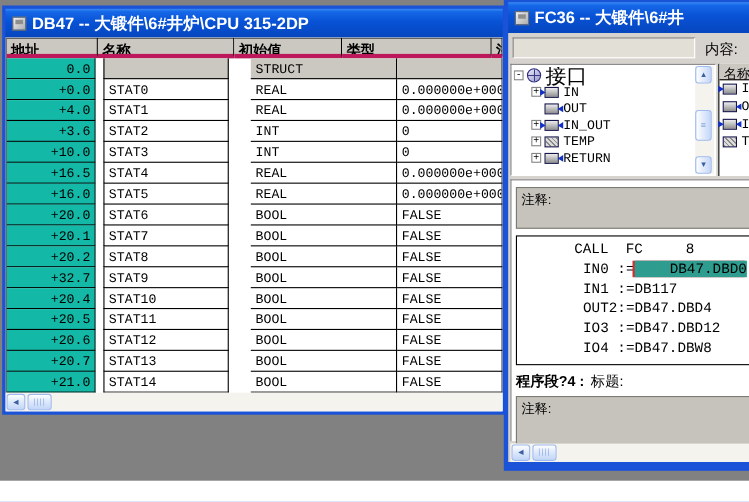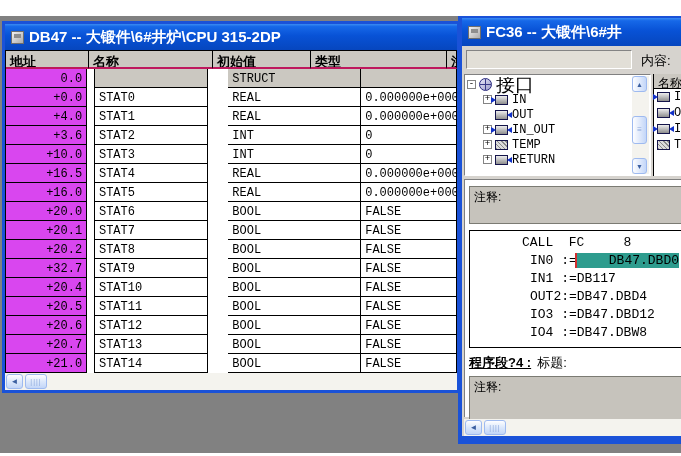--- a/index.html
+++ b/index.html
@@ -1,43 +1,43 @@
 <!DOCTYPE html>
 <html><head>
 <meta charset="utf-8">
 <style>
   * { margin:0; padding:0; box-sizing:border-box; }
   body { background:#FFFFFF; font-family:"Liberation Sans", sans-serif; }
   .screen { position:relative; width:681px; height:456px; overflow:hidden; background:#FFFFFF; }
-  .workspace { position:absolute; left:0; top:16px; width:681px; height:437px; background:#818181; }
+  .workspace { position:absolute; left:0; top:0; width:681px; height:437px; background:#818181; }
 
   
   .win { position:absolute; background:#1A52D8; }
   .titlebar { position:absolute; display:flex; align-items:center; gap:5px;
     background:linear-gradient(180deg,#3A8BF2 0%,#1668E8 10%,#0852D6 45%,#0646BE 100%);
     color:#FFFFFF; font-weight:bold; font-size:15px; padding-left:6px; overflow:hidden; white-space:nowrap; }
   .title-icon { width:13px; height:13px; flex:0 0 13px; background:linear-gradient(135deg,#F2F2F2,#ACACAC);
     border:1px solid #6E6E6E; position:relative; }
   .title-icon::after { content:""; position:absolute; left:2px; top:2px; right:2px; height:4px; background:#8E8E8E; }
   .client { position:absolute; background:#FFFFFF; overflow:hidden; }
 
   
   .win-db { left:2px; top:5px; width:458px; height:372px; }
   .win-db .titlebar { left:3px; top:3px; right:3px; height:26px; }
   .win-db .client { left:3px; top:29px; right:3px; bottom:3px; }
 
   .dbtable { position:absolute; left:0; top:0; right:0; bottom:17px; border-left:1px solid #000; overflow:hidden; }
   .tbl-header { display:flex; height:19px; font-size:13px; font-weight:bold; }
-  .tbl-header .h { background:#CBC8C1; border-right:1px solid #000; border-bottom:2px solid #be185d; border-top:1px solid #000;
+  .tbl-header .h { background:#CBC8C1; border-right:1px solid #000; border-bottom:4px solid #be185d; border-top:1px solid #000;
     padding:2px 0 0 4px; overflow:hidden; white-space:nowrap; }
   .h.addr-h { width:83px; } .h.name-h { width:124px; } .h.type-h { width:136px; } .h.init-h { width:98px; } .h.cmt-h { flex:1; }
 
   .trow { display:flex; height:19px; font-family:"Liberation Mono","DejaVu Sans Mono",monospace; font-size:12px; }
   .trow .c { border-bottom:1px solid #000; padding-top:3px; overflow:hidden; white-space:nowrap; }
-  .c.addr { width:83px; background:#d946ef; border-right:1px solid #000; text-align:right; padding-right:4px; }
+  .c.addr { width:83px; background:#14b8a6; border-right:1px solid #000; text-align:right; padding-right:4px; }
   .c.gap  { width:7px; border-bottom:none; background:#FFFFFF; }
   .c.name { width:117px; border-left:1px solid #000; border-right:1px solid #000; padding-left:4px; }
   .c.type { width:136px; border-right:1px solid #000; padding-left:4px;margin-left:20px; }
   .c.init { width:98px;  border-right:1px solid #000; padding-left:4px; }
   .c.cmt  { flex:1; }
   .trow.struct .c.name, .trow.struct .c.type, .trow.struct .c.init, .trow.struct .c.cmt { background:#CBC8C1; }
 
   
   .hscroll { position:absolute; left:0; right:0; bottom:0; height:17px; background:#F4F3EE; display:flex; align-items:center; }
   .sbtn, .sthumb { height:15px; margin:1px; border:1px solid #9EBAF0; border-radius:3px;
@@ -100,21 +100,21 @@
     font-size:12px; color:#000; padding:2px 0 0 4px; }
   .cbox.c1 { top:6px; height:38px; }
   .cbox.c2 { top:196px; height:44px; }
   .codebox { position:absolute; left:4px; top:50px; width:350px; height:118px; border:1px solid #000;
     font-family:"Liberation Mono","DejaVu Sans Mono",monospace; font-size:13px; padding-top:4px; }
   .code-line { height:18px; white-space:pre; }
   .code-line.call { padding-left:52px; }
   .code-line.param { padding-left:60px; }
   .pval.selected { background:#2E9C8E; box-shadow:-2px 0 0 #D03030;padding-left:32px; }
   .netlabel { position:absolute; left:4px; top:174px; font-size:13px; white-space:nowrap; }
-  .netlabel .nl-num { font-weight:bold;text-decoration:underline; }
+  .netlabel .nl-num { font-weight:bold; }
   .netlabel .nl-title { font-weight:normal; margin-left:6px; }
 </style>
 </head>
 <body>
 
 <div class="screen">
   <div class="workspace">
 
     <section class="win win-db">
       <div class="titlebar">

